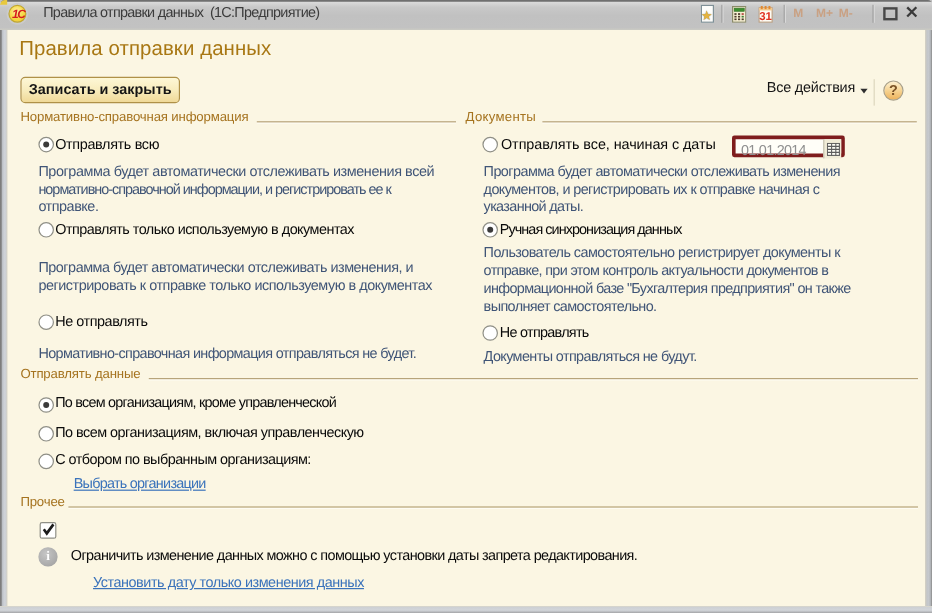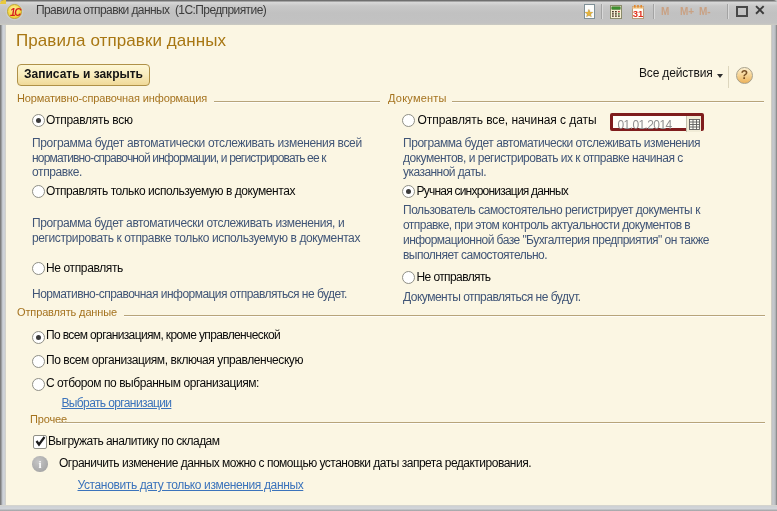--- a/index.html
+++ b/index.html
@@ -160,26 +160,25 @@
   <div class="sect" style="left:17px; top:306.2px; letter-spacing:-0.135px;">Отправлять данные</div>
   <div class="sline" style="left:124px; top:315.3px; width:641px;"></div>
   <div class="radio sel" style="left:31.5px; top:330.5px;"></div>
   <div class="lbl" style="left:46px; top:328.1px; letter-spacing:-0.632px;">По всем организациям, кроме управленческой</div>
   <div class="radio" style="left:31.5px; top:355px;"></div>
   <div class="lbl" style="left:46px; top:352.6px; letter-spacing:-0.422px;">По всем организациям, включая управленческую</div>
   <div class="radio" style="left:31.5px; top:378px;"></div>
   <div class="lbl" style="left:46px; top:375.6px; letter-spacing:-0.441px;">С отбором по выбранным организациям:</div>
   <div class="link" style="left:35.4px; top:395.8px; letter-spacing:-0.61px;margin-left:26px;">Выбрать организации</div>
 
-  <div class="sect" style="left:17px; top:413.1px; letter-spacing:-0.15px;margin-left:13px;">Прочее</div>
+  <div class="sect" style="left:17px; top:413.1px; letter-spacing:-0.15px;">Прочее</div>
   <div class="sline" style="left:57px; top:422.3px; width:708px;"></div>
   <div class="checkbox">
       <svg width="13" height="13" viewBox="0 0 13 13" style="position:absolute;left:-0.5px;top:-1px;">
     <path d="M2.5 6 L5 9.5 L10.5 2" stroke="#1c1c1c" stroke-width="2.2" fill="none"></path>
       </svg>
     </div>
-  <div class="lbl" style="left:48px; top:433.6px; letter-spacing:-0.527px;">Выгружать аналитику по складам</div>
   <div class="infoi">
       <span>i</span>
     </div>
   <div class="lbl" style="left:59px; top:456.3px; letter-spacing:-0.499px;">Ограничить изменение данных можно с помощью установки даты запрета редактирования.</div>
   <div class="link" style="left:77.5px; top:478.2px; letter-spacing:-0.371px;">Установить дату только изменения данных</div>
 </div>
 
 </body></html>

